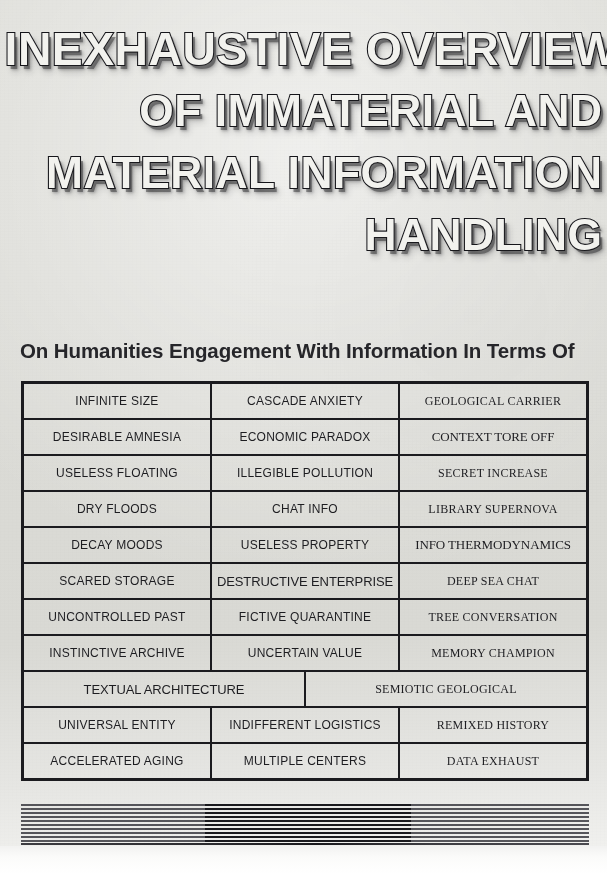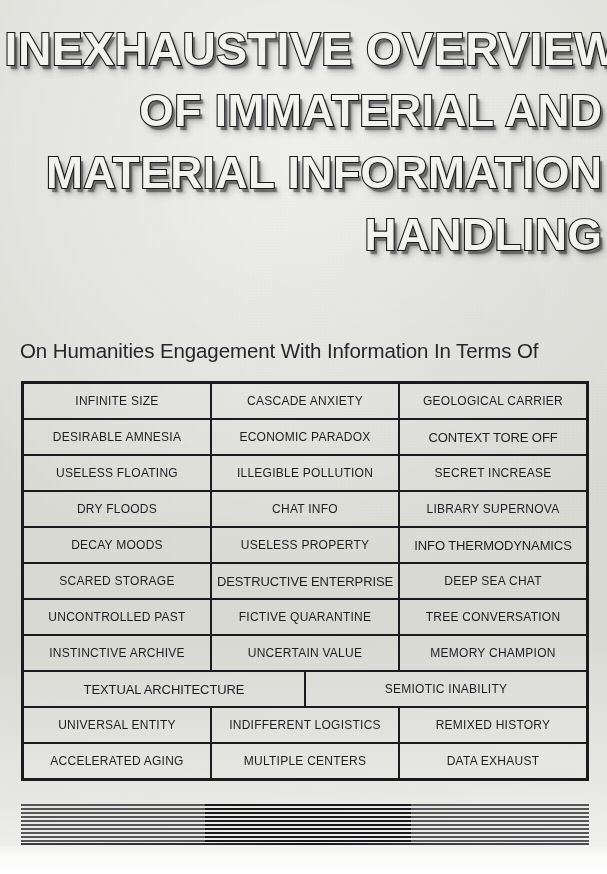--- a/index.html
+++ b/index.html
@@ -76,21 +76,21 @@
   #subtitle {
     position: absolute;
     left: 20px;
     top: 338px;
     width: 575px;
     font-size: 20.5px;
     line-height: 26px;
     color: #26262a;
     letter-spacing: -0.1px;
     white-space: nowrap;
-    font-weight: normal;
+    font-weight: bold;
   }
 
   
   #grid {
     position: absolute;
     left: 21px;
     top: 381px;
     width: 568px;
     border: 3px solid #1b1b1f;
     box-sizing: border-box;
@@ -108,21 +108,21 @@
     align-items: center;
     justify-content: center;
     border-right: 2px solid #1b1b1f;
     box-sizing: border-box;
     font-size: 12px;
     letter-spacing: 0.25px;
     color: #1d1d21;
     white-space: nowrap;
     overflow: hidden;
   }
-  .cell:last-child { border-right: none; }
+  .cell:last-child { border-right: none; font-family: Liberation Serif, serif; }
   .cell.tight { letter-spacing: -0.1px; font-size: 13px; text-align: center; }
 
   
   #stripes {
     position: absolute;
     left: 21px;
     top: 804px;
     width: 568px;
     height: 40px;
   }
@@ -218,21 +218,21 @@
     </div>
 
     <div class="grid-row">
       <div class="cell">INSTINCTIVE ARCHIVE</div>
       <div class="cell">UNCERTAIN VALUE</div>
       <div class="cell">MEMORY CHAMPION</div>
     </div>
 
     <div class="grid-row">
       <div class="cell tight">TEXTUAL ARCHITECTURE</div>
-      <div class="cell">SEMIOTIC INABILITY</div>
+      <div class="cell">SEMIOTIC GEOLOGICAL</div>
     </div>
 
     <div class="grid-row">
       <div class="cell">UNIVERSAL ENTITY</div>
       <div class="cell">INDIFFERENT LOGISTICS</div>
       <div class="cell">REMIXED HISTORY</div>
     </div>
 
     <div class="grid-row">
       <div class="cell">ACCELERATED AGING</div>

